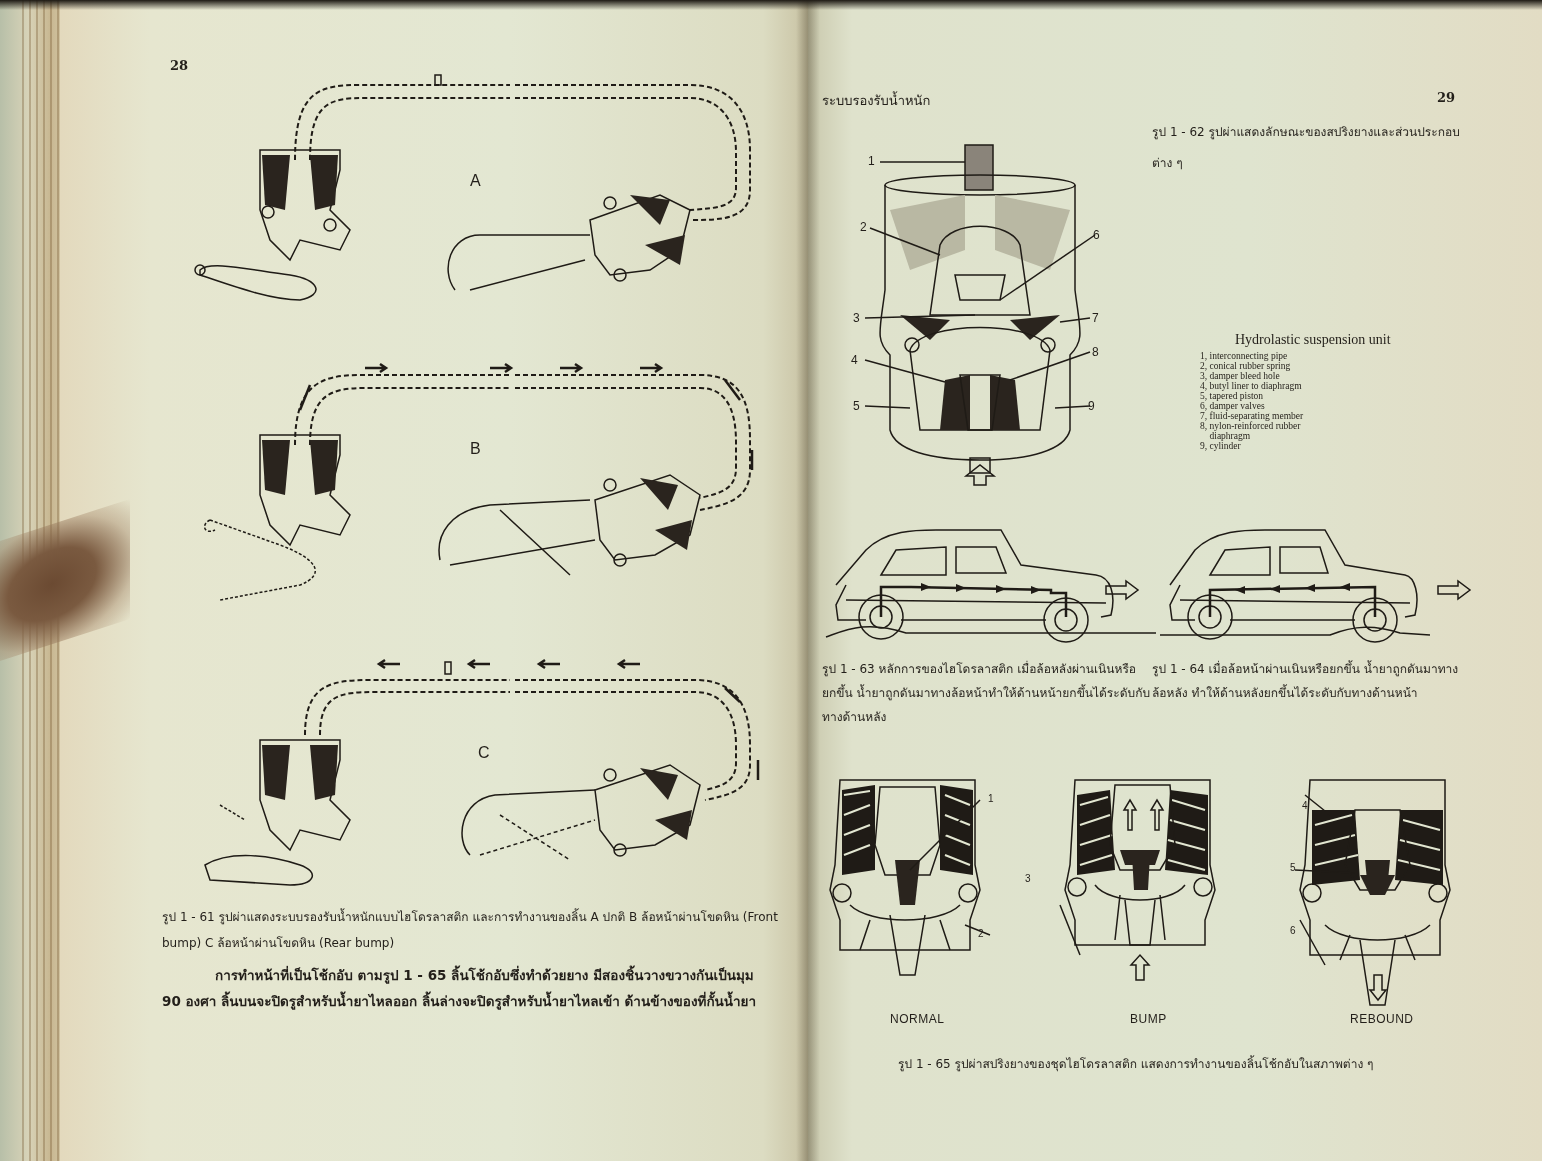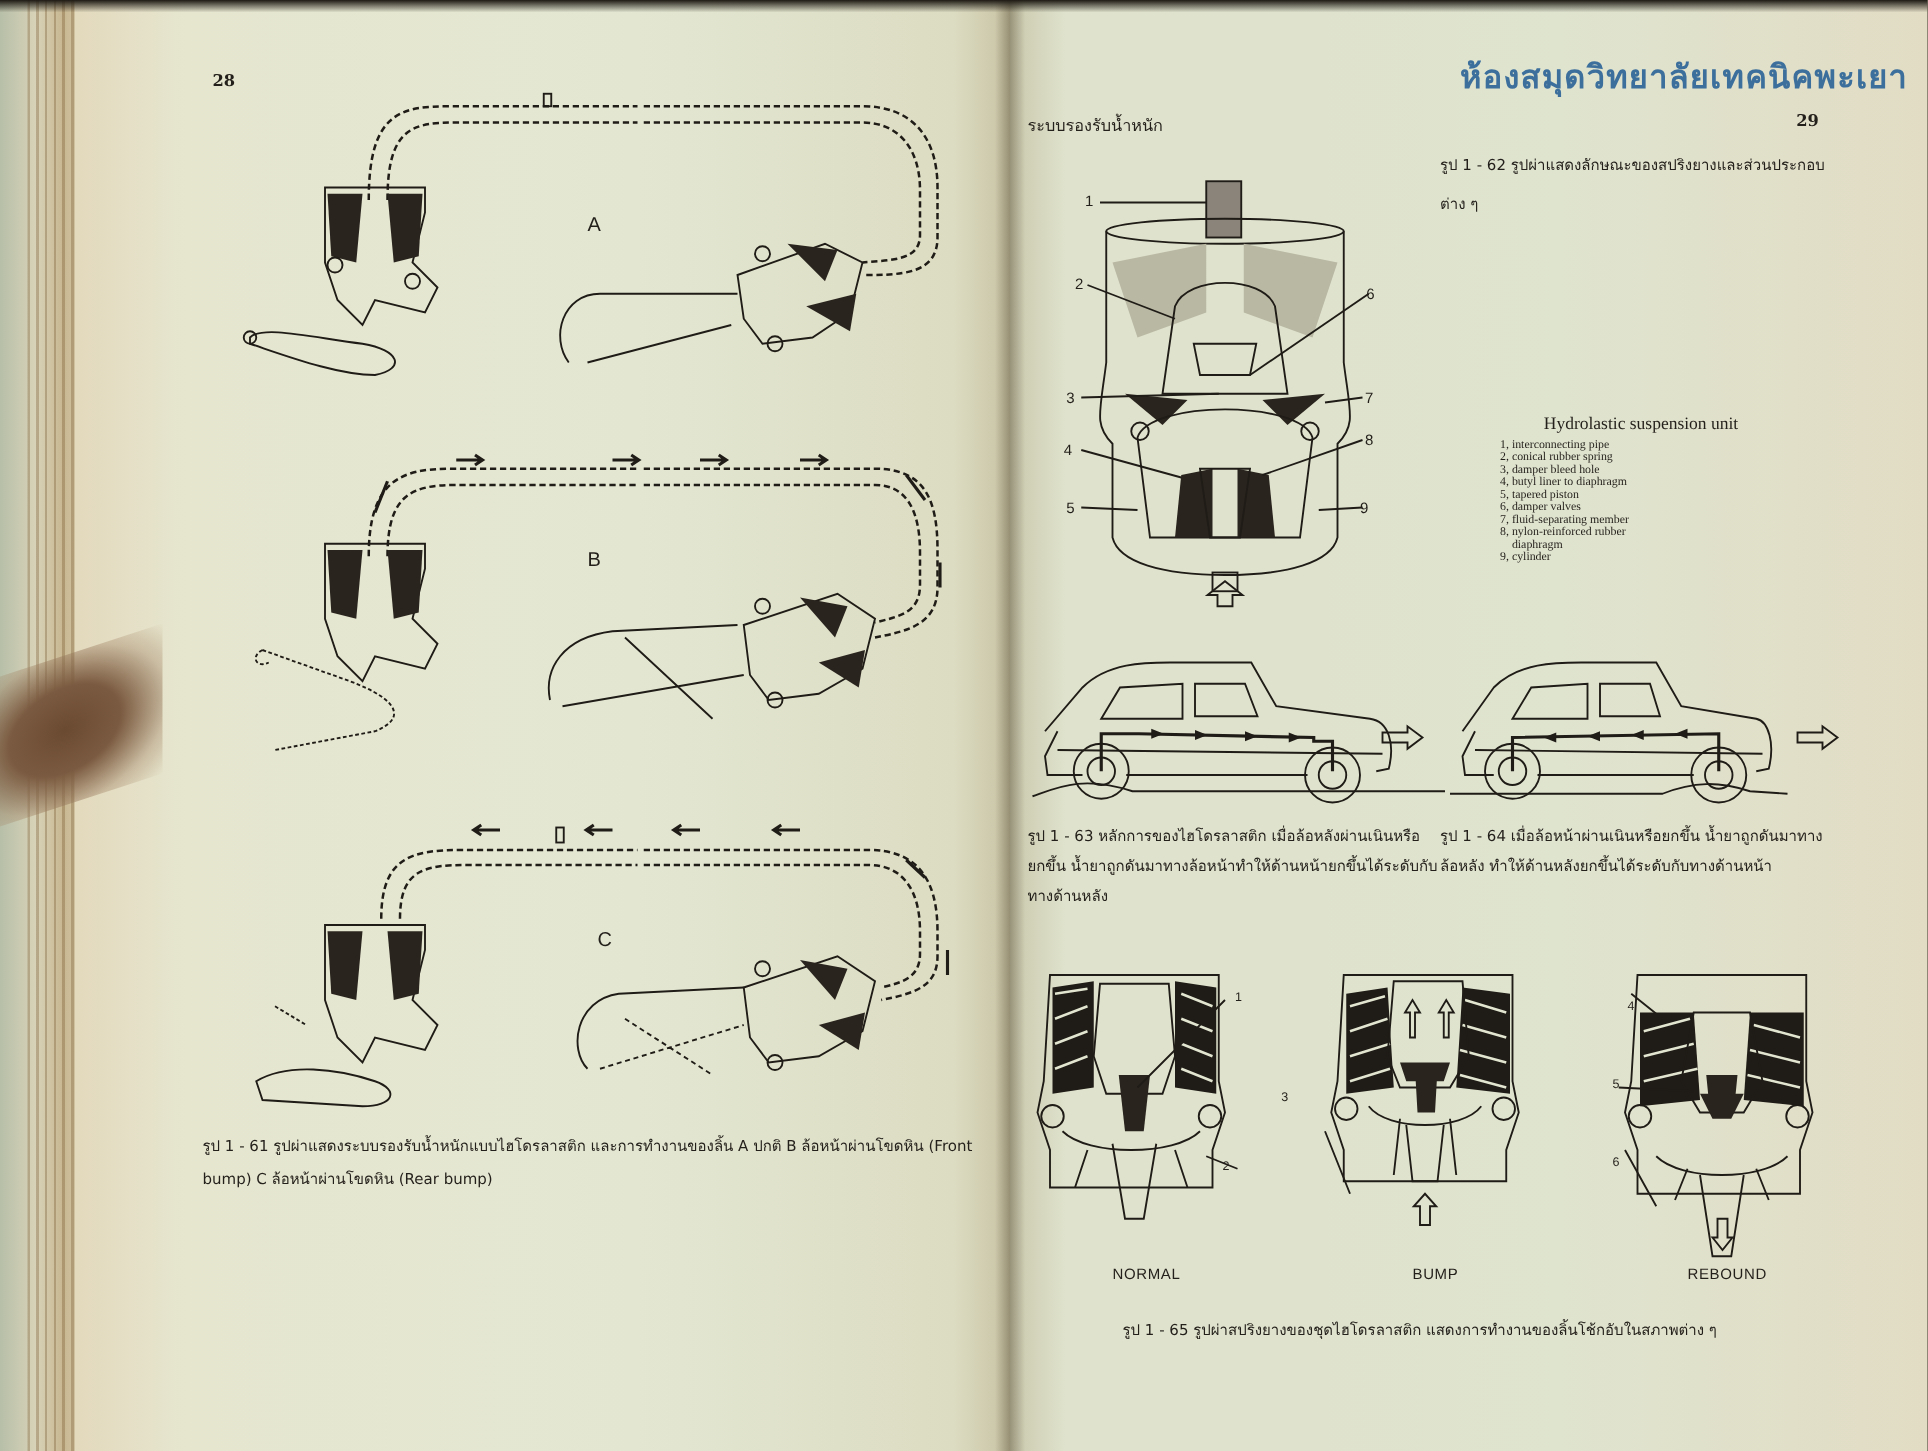--- a/index.html
+++ b/index.html
@@ -107,25 +107,26 @@
     <path d="M440 118 L478 125 L468 150 Z" fill="#2a241e"></path>
     <path d="M455 170 L492 160 L487 190 Z" fill="#2a241e"></path>
     <circle cx="410" cy="125" r="6" class="ink" fill="#555"></circle>
     <circle cx="420" cy="200" r="6" class="ink" fill="#555"></circle>
   </svg>
   <div class="txt fig-letter" style="left:478px;top:744px;">C</div>
 
   <div class="txt thai" style="left:162px;top:907px;">รูป 1 - 61 รูปผ่าแสดงระบบรองรับน้ำหนักแบบไฮโดรลาสติก และการทำงานของลิ้น A ปกติ  B ล้อหน้าผ่านโขดหิน (Front</div>
   <div class="txt thai" style="left:162px;top:933px;">bump)  C ล้อหน้าผ่านโขดหิน (Rear bump)</div>
 
+  <div class="txt thai-body" style="left:215px;top:962px;">การทำหน้าที่เป็นโช้กอับ   ตามรูป 1 - 65  ลิ้นโช้กอับซึ่งทำด้วยยาง  มีสองชิ้นวางขวางกันเป็นมุม</div>
+  <div class="txt thai-body" style="left:162px;top:988px;">90 องศา ลิ้นบนจะปิดรูสำหรับน้ำยาไหลออก       ลิ้นล่างจะปิดรูสำหรับน้ำยาไหลเข้า   ด้านข้างของที่กั้นน้ำยา</div>
 
   <div class="page page-right"></div>
   <div class="gutter"></div>
 
-  <div class="txt stamp" style="left:1168px;top:40px;">ห้องสมุดวิทยาลัยเทคนิคพะเยา</div>
   <div class="txt thai" style="left:822px;top:90px;font-size:13px;text-align:right;">ระบบรองรับน้ำหนัก</div>
   <div class="txt pg-num" style="left:1437px;top:90px;">29</div>
 
   <div class="txt thai" style="left:1152px;top:122px;">รูป 1 - 62 รูปผ่าแสดงลักษณะของสปริงยางและส่วนประกอบ</div>
   <div class="txt thai" style="left:1152px;top:153px;">ต่าง ๆ</div>
 
   <svg style="left:870px;top:140px;width:240px;height:345px;" viewBox="0 0 240 345">
     <rect x="95" y="5" width="28" height="45" fill="#8a847a" stroke="#1f1b16" stroke-width="1.5"></rect>
     <ellipse cx="110" cy="45" rx="95" ry="10" class="ink" fill="#d5d6c3"></ellipse>
     <path class="ink" fill="#cfcfbb" d="M15 45 L15 150 C10 190 5 200 20 215 L20 290 C25 310 60 320 110 320 C160 320 195 310 200 290 L200 215 C215 200 210 190 205 150 L205 45"></path>

